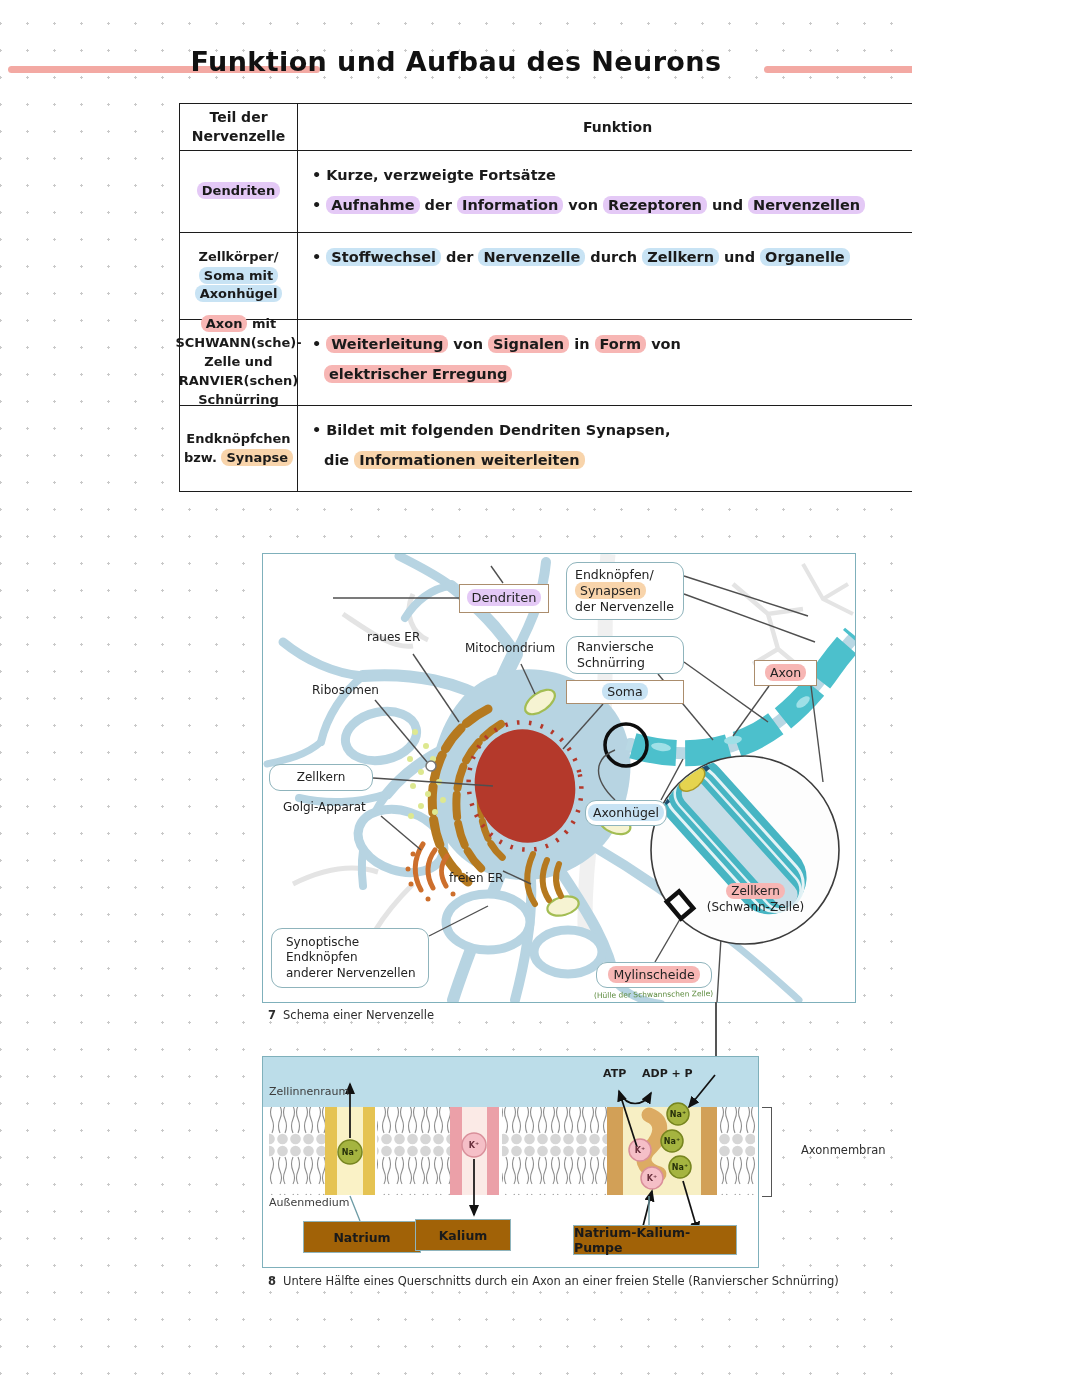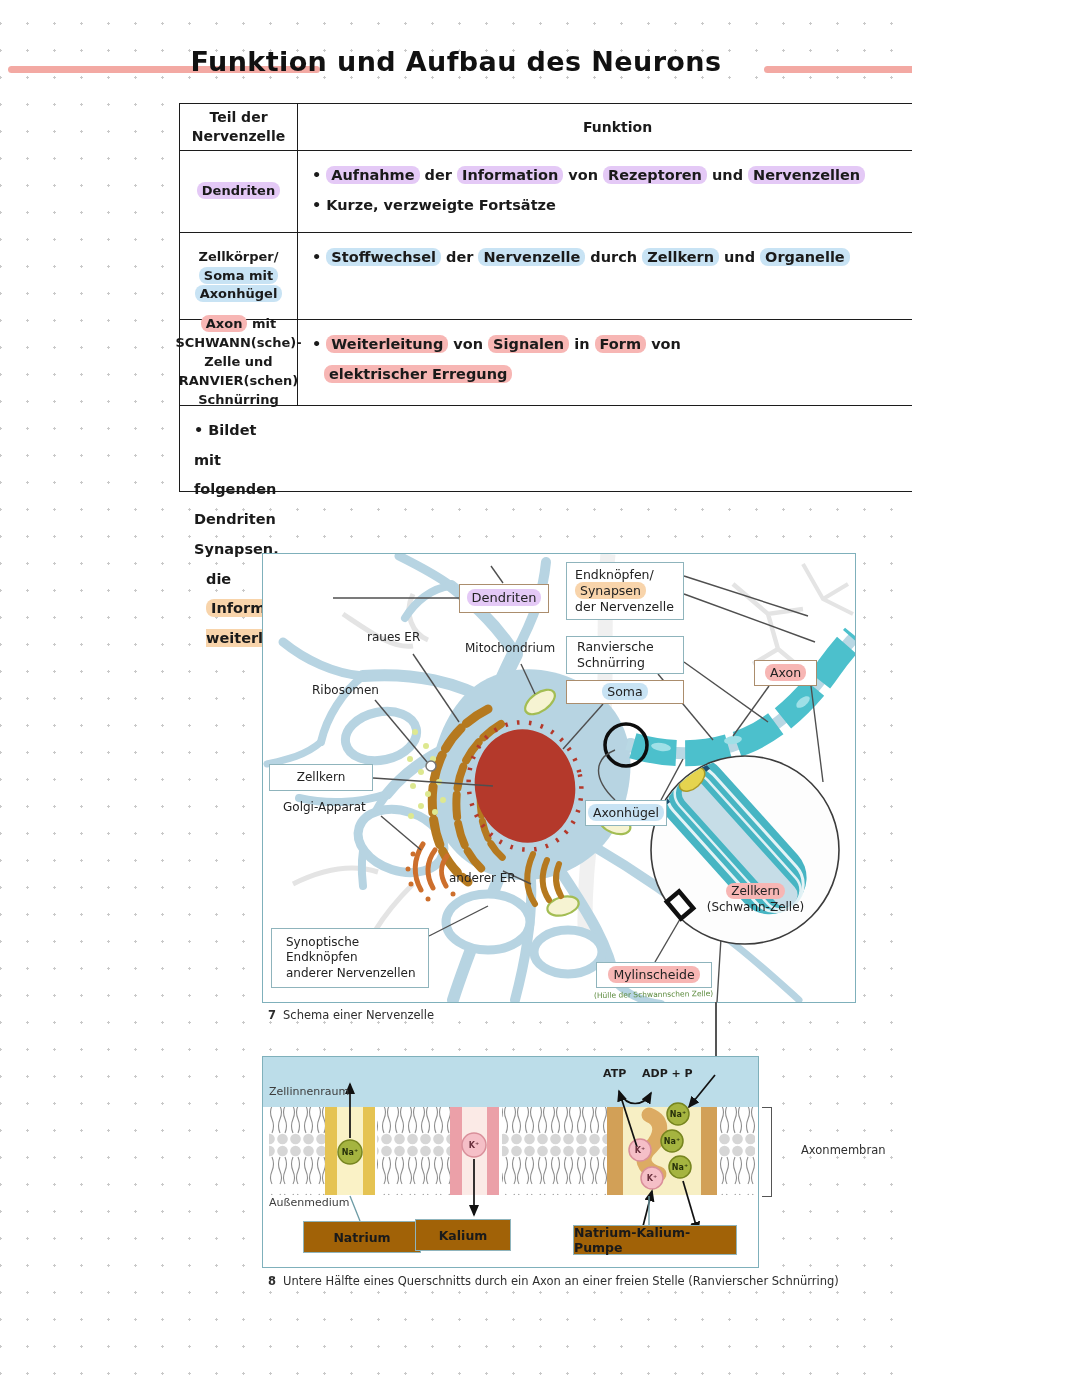--- a/index.html
+++ b/index.html
@@ -33,21 +33,21 @@
   .hl-orange{background:#f8d4ab;}
   
   .d1{position:absolute;left:262px;top:553px;width:592px;height:448px;
     background:#fff;border:1.6px solid #7fb0bb;}
   .d2{position:absolute;left:262px;top:1056px;width:495px;height:210px;
     background:#fff;border:1.6px solid #7fb0bb;}
   .d1 svg,.d2 svg{position:absolute;left:0;top:0;}
   .dlabel{position:absolute;font-size:12px;line-height:1.3;color:#222;font-weight:500;z-index:5;}
   .dbox{background:#fff;border:1.6px solid;display:flex;flex-direction:column;justify-content:center;box-sizing:border-box;}
   .box-tan{border-color:#ab8d6d;}
-  .box-teal{border-color:#8fb4bc;}
+  .box-teal{border-color:#8fb4bc;border-radius:11px;}
   .note{position:absolute;font-size:7.5px;color:#5b8a3c;transform:rotate(-1deg);z-index:5;white-space:nowrap;}
   .cap{position:absolute;font-size:11.5px;color:#2e2e2e;}
   .cap b{font-weight:700;margin-right:7px;}
   .d2txt{position:absolute;font-size:11px;color:#3c3c3c;z-index:5;}
   .d2txt.b{font-weight:700;color:#1d1d1d;}
   .ion{position:absolute;transform:translate(-50%,-50%);font-size:8px;font-weight:700;z-index:6;}
   .ion-na{color:#26300a;}
   .ion-k{color:#69303c;}
   .d2box{position:absolute;background:#a16207;border:1.5px solid #8fb4bc;display:flex;
     align-items:center;justify-content:center;font-size:12.5px;font-weight:600;z-index:5;box-sizing:border-box;}
@@ -65,41 +65,45 @@
   <div class="tline right"></div>
   <div class="title">Funktion und Aufbau des Neurons</div>
 
   <div class="ntable" id="table-grid">
     <div class="tc thead br bb">Teil der Nervenzelle</div>
     <div class="tc thead bb">Funktion</div>
   <div class="tc tleft br bb">
         <div><span class="hl hl-purple">Dendriten</span></div>
       </div>
       <div class="tc tright bb">
+        <div><span>• Kurze, verzweigte Fortsätze</span></div>
         <div><span>• </span><span class="hl hl-purple">Aufnahme</span><span> der </span><span class="hl hl-purple">Information</span><span> von </span><span class="hl hl-purple">Rezeptoren</span><span> und </span><span class="hl hl-purple">Nervenzellen</span></div>
-        <div><span>• Kurze, verzweigte Fortsätze</span></div>
       </div>
       <div class="tc tleft br bb">
         <div><span>Zellkörper/</span></div>
         <div><span class="hl hl-blue">Soma mit</span></div>
         <div><span class="hl hl-blue">Axonhügel</span></div>
       </div>
       <div class="tc tright bb">
         <div><span>• </span><span class="hl hl-blue">Stoffwechsel</span><span> der </span><span class="hl hl-blue">Nervenzelle</span><span> durch </span><span class="hl hl-blue">Zellkern</span><span> und </span><span class="hl hl-blue">Organelle</span></div>
       </div>
       <div class="tc tleft br bb">
         <div><span class="hl hl-pink">Axon</span><span> mit</span></div>
         <div><span>SCHWANN(sche)-</span></div>
         <div><span>Zelle und</span></div>
         <div><span>RANVIER(schen)</span></div>
         <div><span>Schnürring</span></div>
       </div>
       <div class="tc tright bb">
         <div><span>• </span><span class="hl hl-pink">Weiterleitung</span><span> von </span><span class="hl hl-pink">Signalen</span><span> in </span><span class="hl hl-pink">Form</span><span> von</span></div>
         <div class="ind"><span class="hl hl-pink">elektrischer Erregung</span></div>
+      </div>
+      <div class="tc tleft br">
+        <div><span>Endknöpfchen</span></div>
+        <div><span>bzw. </span><span class="hl hl-orange">Synapse</span></div>
       </div>
       <div class="tc tright">
         <div><span>• Bildet mit folgenden Dendriten Synapsen,</span></div>
         <div class="ind"><span>die </span><span class="hl hl-orange">Informationen weiterleiten</span></div>
       </div>
     </div>
 
   <div class="d1" id="diagram1">
     <svg width="592" height="448" viewBox="0 0 592 448">
       <defs>
@@ -268,21 +272,21 @@
         <div class="dlabel" style="left: 49px; top: 129px; font-size: 12px;">
           <div><span>Ribosomen</span></div>
         </div>
         <div class="dlabel dbox box-teal" style="left: 6px; top: 210px; width: 104px; height: 27px; text-align: center; font-size: 12px;">
           <div><span>Zellkern</span></div>
         </div>
         <div class="dlabel" style="left: 20px; top: 246px; font-size: 12px;">
           <div><span>Golgi-Apparat</span></div>
         </div>
         <div class="dlabel" style="left: 186px; top: 317px; font-size: 12px;">
-          <div><span>anderer ER</span></div>
+          <div><span>freien ER</span></div>
         </div>
         <div class="dlabel dbox box-teal" style="left: 322px; top: 246px; width: 82px; height: 26px; text-align: center; font-size: 12.5px;">
           <div><span class="hl hl-blue">Axonhügel</span></div>
         </div>
         <div class="dlabel" style="left: 430px; top: 330px; width: 125px; text-align: center; font-size: 12px;">
           <div><span class="hl hl-pink">Zellkern</span></div>
           <div><span>(Schwann-Zelle)</span></div>
         </div>
         <div class="dlabel dbox box-teal" style="left: 8px; top: 374px; width: 158px; height: 60px; font-size: 12px; padding-left: 14px;">
           <div><span>Synoptische</span></div>

